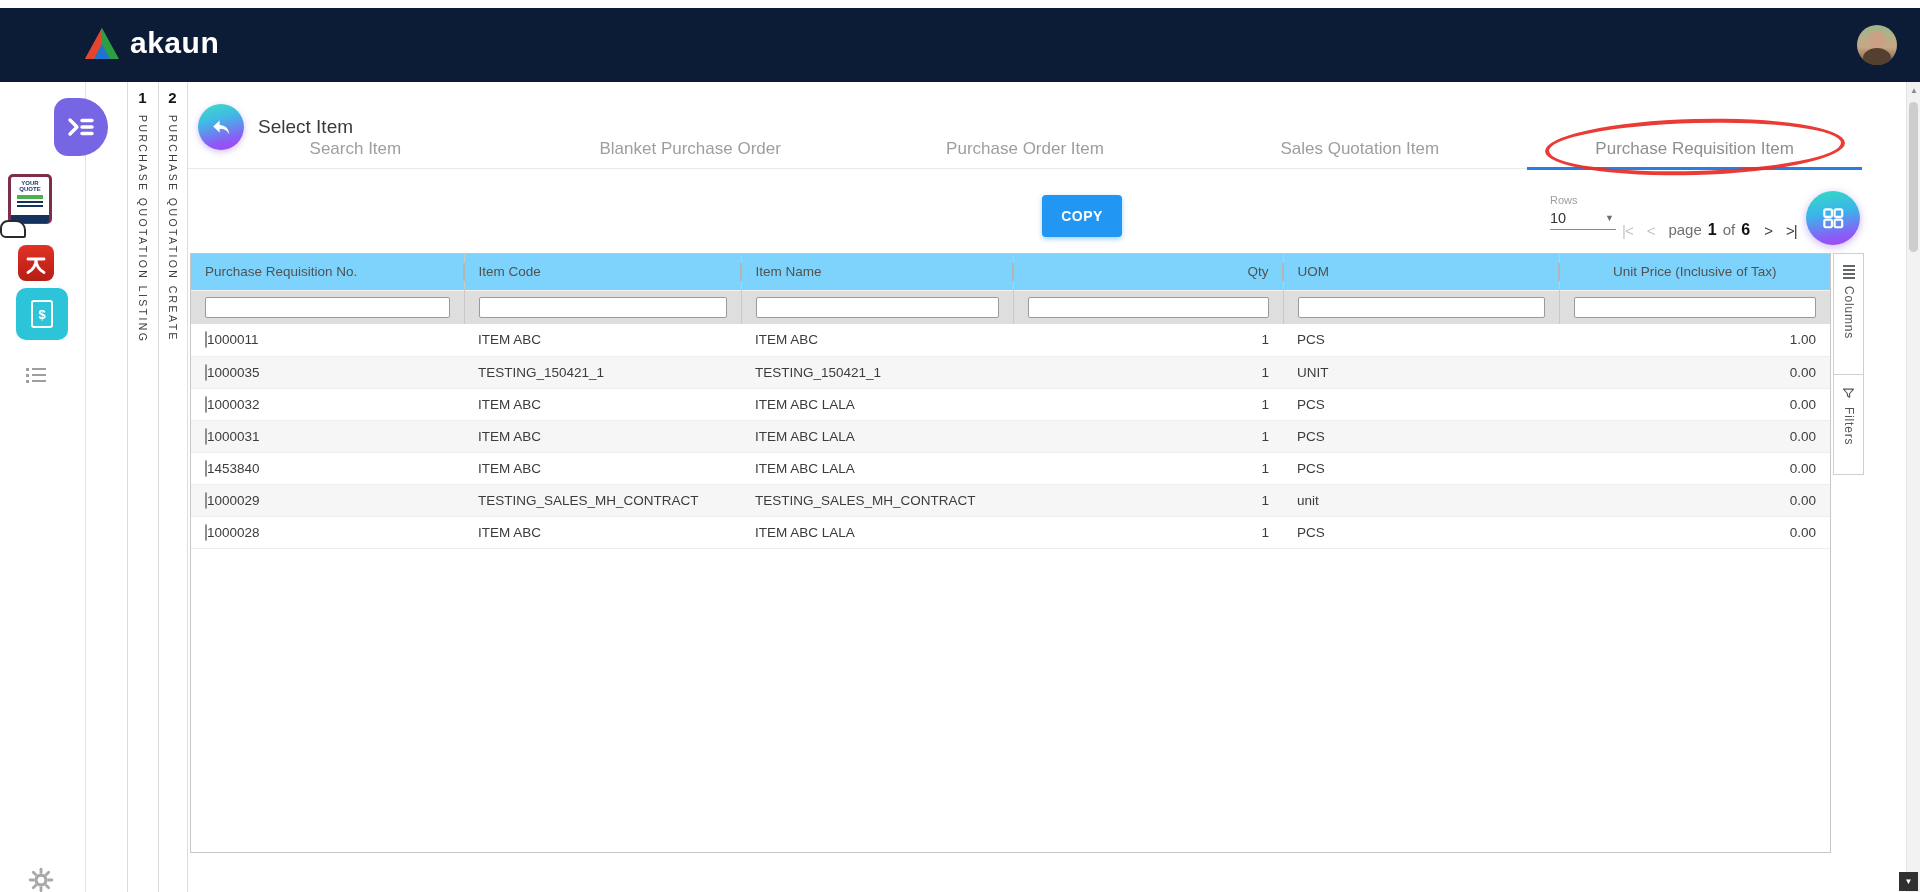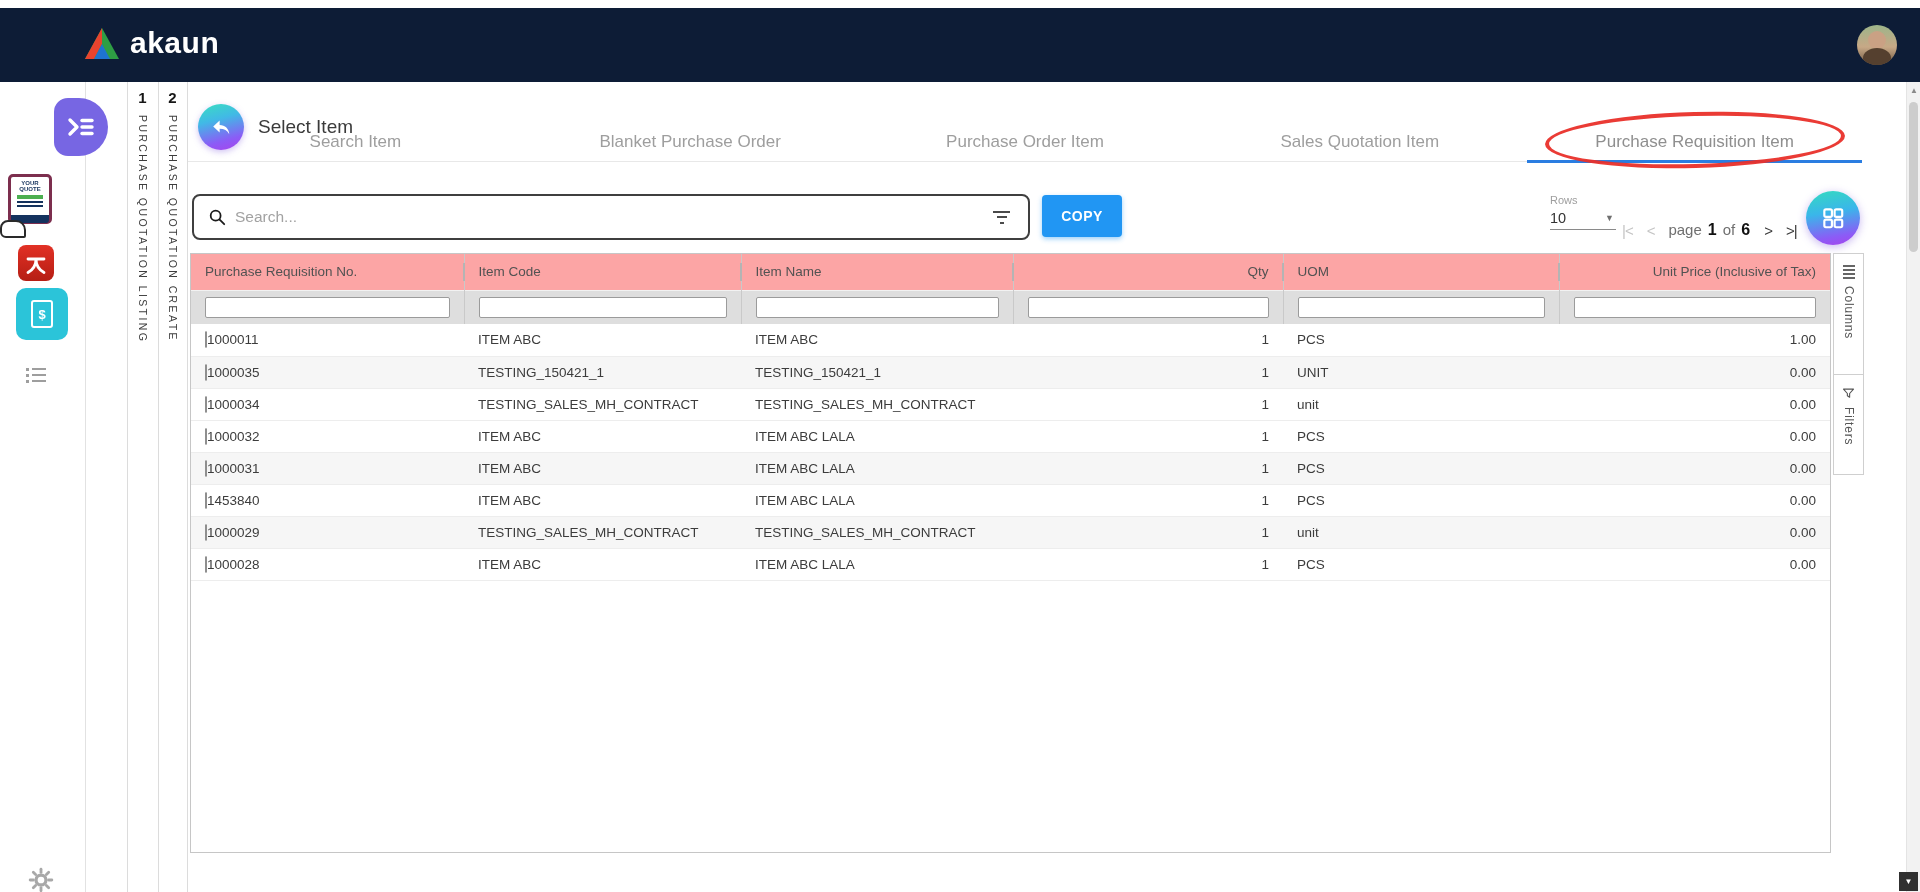--- a/index.html
+++ b/index.html
@@ -44,21 +44,21 @@
   .vtab-label { display:inline-block; margin-top:9px; writing-mode:vertical-rl; font-size:10.5px; letter-spacing:2.4px; color:#3d3d3d; white-space:nowrap; }
 
   
   .back-btn { position:absolute; left:198px; top:96px; width:46px; height:46px; border-radius:50%;
               background:linear-gradient(165deg,#3bd9c6 5%,#41b9e6 35%,#8b5cf6 75%,#a843ec 100%);
               display:flex; align-items:center; justify-content:center; cursor:pointer;
               box-shadow:0 2px 6px rgba(120,80,220,.35); }
   .page-title { position:absolute; left:258px; top:108px; font-size:19px; color:#3a3a3a; }
 
   
-  .tabs { position:absolute; left:188px; top:115px; width:1674px; height:39px; display:flex; border-bottom:1px solid #e8e8e8; }
+  .tabs { position:absolute; left:188px; top:122px; width:1674px; height:39px; display:flex; border-bottom:1px solid #e8e8e8; }
   .tab { flex:1; display:flex; align-items:center; justify-content:center; font-size:17px; color:#9e9e9e; cursor:pointer; position:relative; }
   .tab.active { color:#8f8f8f; }
   .tab.active .indicator { position:absolute; left:0; right:0; bottom:-2px; height:3px; background:#2a7de1; }
   .annotation-ellipse { position:absolute; left:50%; top:46%; width:300px; height:56px;
                         transform:translate(-50%,-50%) rotate(-1.6deg);
                         border:4px solid rgba(233,48,42,.95); border-radius:50%; pointer-events:none; }
 
   
   .search-box { position:absolute; left:192px; top:186px; width:838px; height:46px; border:2px solid #3f3f3f; border-radius:8px;
                 display:flex; align-items:center; padding:0 14px; background:#fff; }
@@ -83,22 +83,22 @@
   .pg-active { color:#3a3a3a; }
   .pg-text { color:#6f6f6f; display:flex; gap:6px; align-items:baseline; }
   .pg-text b { color:#111; font-size:16px; }
   .grid-btn { position:absolute; left:1806px; top:183px; width:54px; height:54px; border-radius:50%;
               background:linear-gradient(170deg,#35d6c5 5%,#3ab6ea 40%,#8b5cf6 80%,#a843ec 100%);
               display:flex; align-items:center; justify-content:center; cursor:pointer; box-shadow:0 2px 8px rgba(120,80,220,.4); }
 
   
   .table-wrap { position:absolute; left:190px; top:245px; width:1641px; height:600px; border:1px solid #c6c6c6; background:#fff; overflow:hidden; }
   table { border-collapse:collapse; table-layout:fixed; width:1639px; }
-  thead th { height:36px; background:#fca5a5; font-size:13.5px; font-weight:normal; color:#525252; text-align:left; padding:0 14px; position:relative; border-right:1px solid #c9c9c9; }
-  thead th:last-child { border-right:none; }
+  thead th { height:36px; background:#7dd3fc; font-size:13.5px; font-weight:normal; color:#525252; text-align:left; padding:0 14px; position:relative; border-right:1px solid #c9c9c9; }
+  thead th:last-child { border-right:none;text-align:center; }
   thead th:after { content:""; position:absolute; right:-1px; top:9px; width:2px; height:18px; background:#b4b4b4; }
   thead th:last-child:after { display:none; }
   th.num, td.num { text-align:right; }
   tr.filter-row td { height:34px; background:#dedede; border-top:1px solid #f2f2f2; border-right:1px solid #c9c9c9; padding:0 14px; }
   tr.filter-row td:last-child { border-right:none; }
   tr.filter-row input { width:100%; height:21px; border:1px solid #9b9b9b; border-radius:2px; background:#fff; outline:none; padding:0 4px; font-family:"Liberation Sans",sans-serif; }
   tbody tr.data { height:32px; background:#fff; border-bottom:1px solid #ededed; cursor:pointer; }
   tbody tr.data.alt { background:#f6f6f6; }
   tbody td { font-size:13.5px; color:#3c3c3c; padding:0 14px; overflow:hidden; white-space:nowrap; }
   .cb { width:18px; height:18px; border:1.5px solid #8f8f8f; border-radius:4px; background:#fff; flex:0 0 18px; cursor:pointer; }
@@ -232,32 +232,20 @@
     <div class="tab">
         <span>Sales Quotation Item</span>
       </div>
     <div class="tab active">
       <span>Purchase Requisition Item</span>
       <span class="indicator"></span>
       <span class="annotation-ellipse"></span>
     </div>
   </div>
 
-  <div class="search-box">
-    <svg width="18" height="18" viewBox="0 0 20 20">
-      <circle cx="8.5" cy="8.5" r="5.5" fill="none" stroke="#1a1a1a" stroke-width="2"></circle>
-      <line x1="13" y1="13" x2="18" y2="18" stroke="#1a1a1a" stroke-width="2" stroke-linecap="round"></line>
-    </svg>
-    <input type="text" placeholder="Search..." style="">
-    <div class="filter-lines">
-        <i></i>
-        <i></i>
-        <i></i>
-      </div>
-  </div>
   <button class="copy-btn">COPY</button>
 
   <div class="rows-ctl">
     <div class="rows-label">Rows</div>
     <div class="rows-value">
       <span class="val">10</span>
       <span class="caret">▼</span>
     </div>
   </div>
   <div class="pager">
@@ -327,30 +315,20 @@
               <div class="cell-first"><span class="cb"></span><span>1000035</span></div>
             </td>
       <td>TESTING_150421_1</td>
       <td>TESTING_150421_1</td>
       <td class="num">1</td>
       <td>UNIT</td>
       <td class="num">0.00</td>
     </tr>
           <tr class="data">
       <td>
-              <div class="cell-first"><span class="cb"></span><span>1000034</span></div>
-            </td>
-      <td>TESTING_SALES_MH_CONTRACT</td>
-      <td>TESTING_SALES_MH_CONTRACT</td>
-      <td class="num">1</td>
-      <td>unit</td>
-      <td class="num">0.00</td>
-    </tr>
-          <tr class="data">
-      <td>
               <div class="cell-first"><span class="cb"></span><span>1000032</span></div>
             </td>
       <td>ITEM ABC</td>
       <td>ITEM ABC LALA</td>
       <td class="num">1</td>
       <td>PCS</td>
       <td class="num">0.00</td>
     </tr>
           <tr class="data alt">
       <td>

